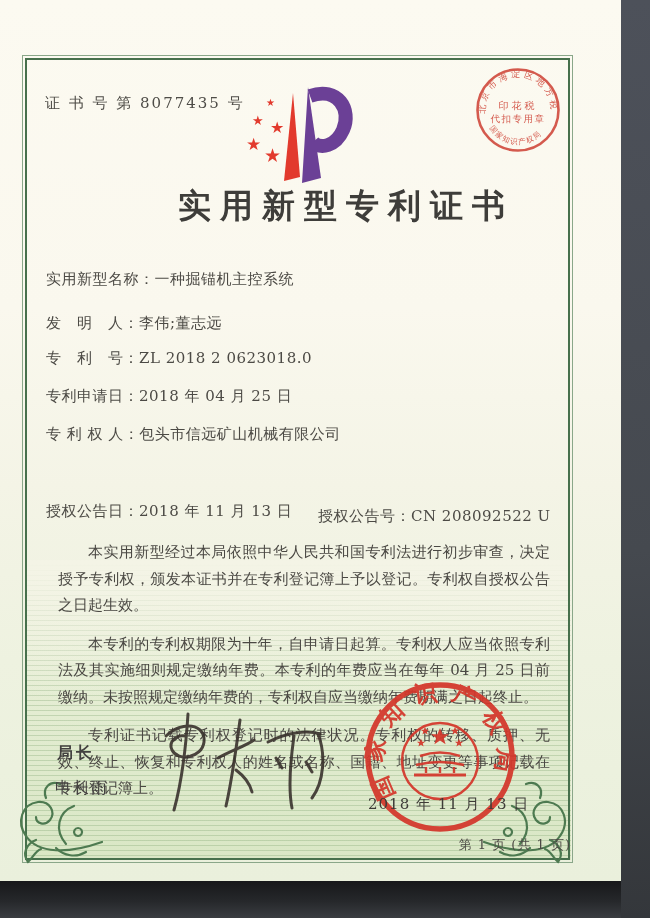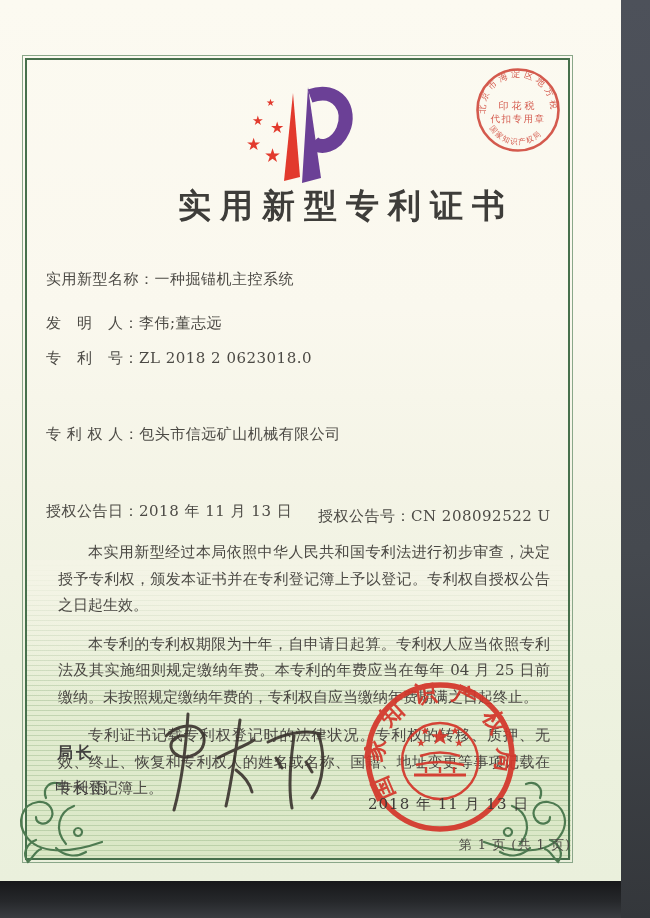--- a/index.html
+++ b/index.html
@@ -94,20 +94,21 @@
     <g fill="none" stroke="#4d7a50" stroke-width="2.2" stroke-linecap="round">
       <path d="M90,64 C56,76 26,76 14,58 C4,44 10,26 26,24 C38,23 44,34 38,42 C33,48 24,46 24,39"></path>
       <path d="M54,66 C42,52 46,34 62,28"></path>
       <path d="M24,62 C14,66 10,76 16,84 C21,80 23,73 29,71"></path>
       <path d="M34,20 C30,10 38,2 48,6"></path>
       <path d="M66,58 a4,4 0 1 1 .1,0"></path>
       <path d="M44,70 C52,78 64,80 74,74"></path>
     </g>
   </svg>
 
+  <div id="cert-no">证 书 号 第 8077435 号</div>
 
   <div id="logo">
     <svg width="120" height="102" viewBox="0 0 120 102">
       <polygon points="57,9 48,97 64,93" fill="#e23a2d"></polygon>
       <polygon points="72,3 66,99 85,94" fill="#6b4096"></polygon>
       <path d="M74,12 C102,2 116,26 107,46 C100,62 84,66 77,58" fill="none" stroke="#6b4096" stroke-width="14"></path>
     </svg>
     <span class="logo-star" style="left:30px;top:14px;font-size:10px;">★</span>
     <span class="logo-star" style="left:16px;top:30px;font-size:13px;">★</span>
     <span class="logo-star" style="left:34px;top:36px;font-size:16px;">★</span>
@@ -118,20 +119,23 @@
   <div id="title">实用新型专利证书</div>
 
   <div class="row" style="top:314px">
     <span class="lab">发　明　人：</span><span class="val">李伟;董志远</span>
   </div>
   <div class="row" style="top:270px">
     <span class="lab">实用新型名称：</span><span class="val">一种掘锚机主控系统</span>
   </div>
   <div class="row" style="top:349px">
     <span class="lab">专　利　号：</span><span class="val">ZL 2018 2 0623018.0</span>
+  </div>
+  <div class="row" style="top:387px">
+    <span class="lab">专利申请日：</span><span class="val">2018 年 04 月 25 日</span>
   </div>
   <div class="row" style="top:425px">
     <span class="lab">专 利 权 人：</span><span class="val">包头市信远矿山机械有限公司</span>
   </div>
   <div class="row" style="top:502px">
     <span class="lab">授权公告日：</span><span class="val">2018 年 11 月 13 日</span>
     <span class="pair-right">
       <span class="lab">授权公告号：</span><span class="val">CN 208092522 U</span>
     </span>
   </div>

